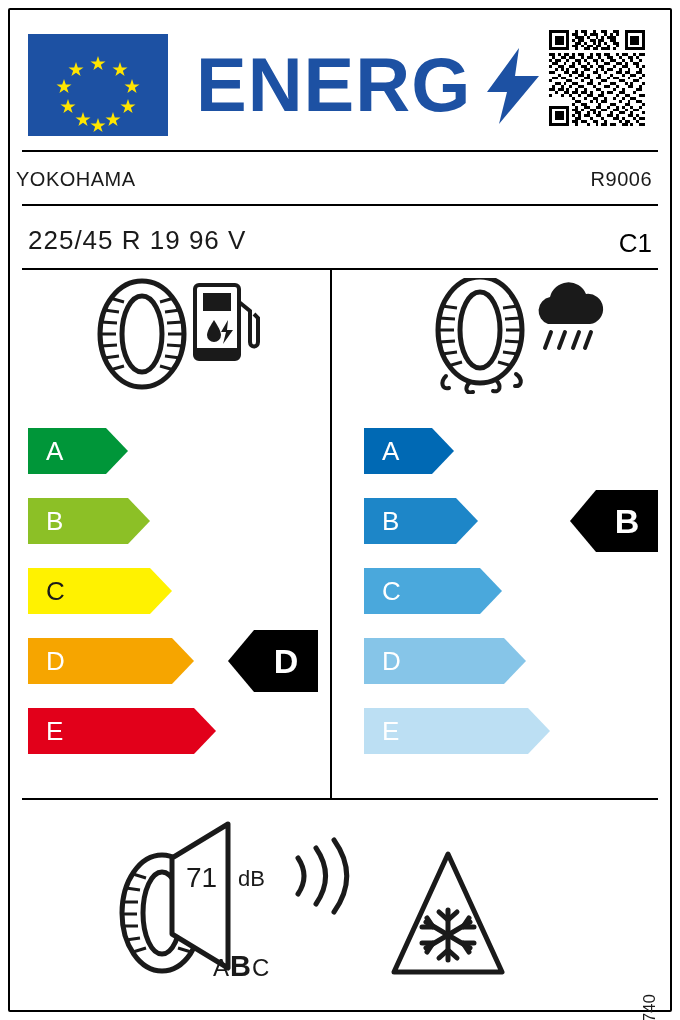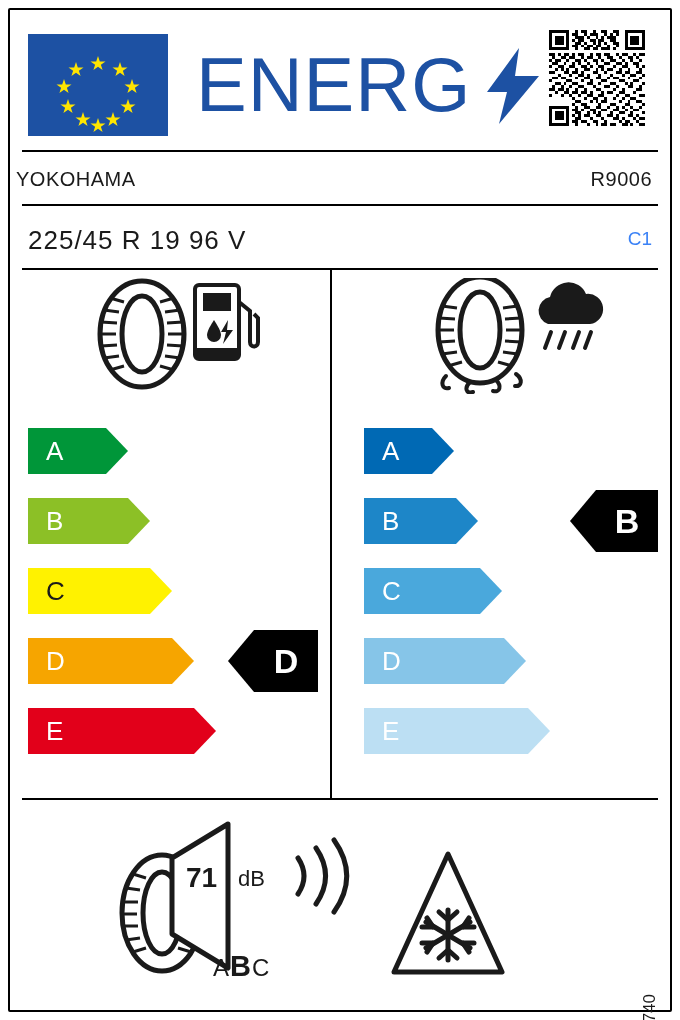--- a/index.html
+++ b/index.html
@@ -39,21 +39,21 @@
     height: 102px;
     background: #1d51a3;
   }
   .eu-flag svg { display: block; }
 
   .energ-word {
     position: absolute;
     left: 196px;
     top: 44px;
     font-size: 76px;
-    font-weight: normal;
+    font-weight: bold;
     letter-spacing: 1px;
     color: #1d51a3;
     line-height: 82px;
   }
   .bolt {
     position: absolute;
     left: 487px;
     top: 48px;
     width: 52px;
     height: 76px;
@@ -105,22 +105,22 @@
     left: 28px;
     top: 225px;
     font-size: 26px;
     color: #1a1a1a;
     letter-spacing: 1px;
   }
   .class {
     position: absolute;
     right: 28px;
     top: 228px;
-    font-size: 19px;
-    color: #3b82f6;
+    font-size: 26px;
+    color: #000000;
   }
 
   
   .pic {
     position: absolute;
   }
 
   
   .grade-row {
     position: absolute;
@@ -191,21 +191,21 @@
     font-weight: bold;
   }
 
   
   .noise-db {
     position: absolute;
     left: 186px;
     top: 862px;
     font-size: 28px;
     color: #1a1a1a;
-    font-weight: bold;
+    font-weight: normal;
     text-align: center;
   }
   .noise-unit {
     position: absolute;
     left: 238px;
     top: 866px;
     font-size: 22px;
     color: #1a1a1a;
   }
   .noise-classes {

